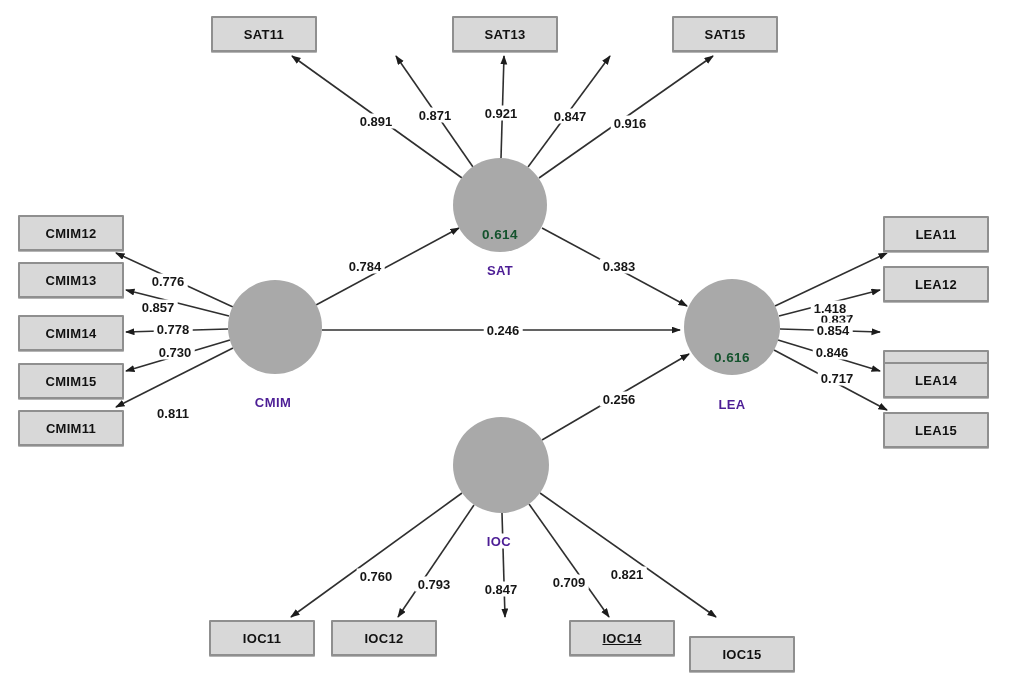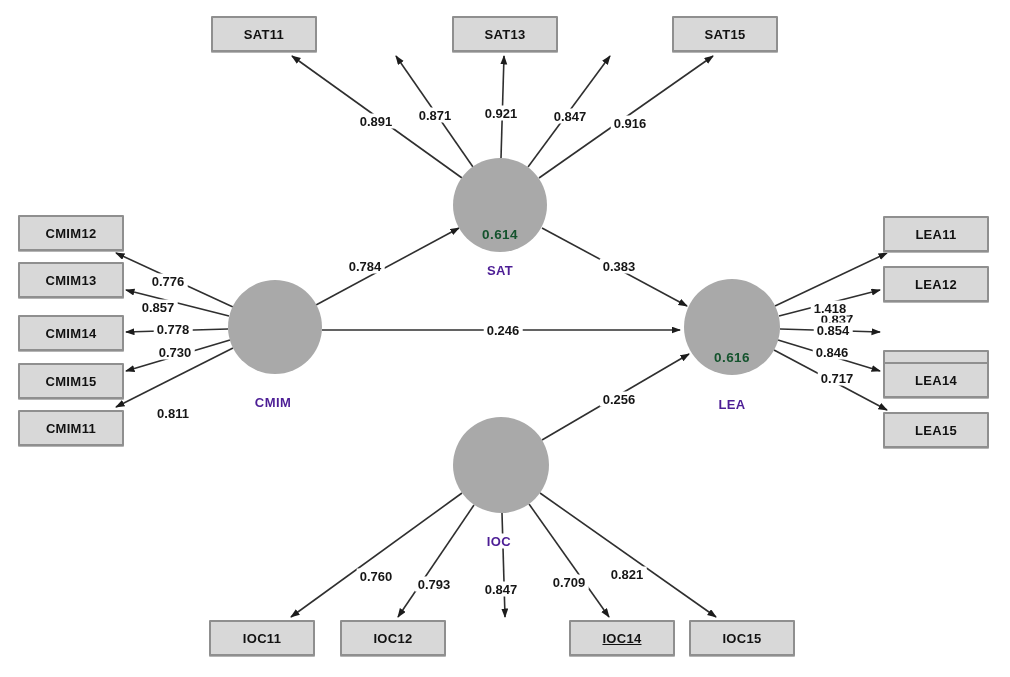--- a/index.html
+++ b/index.html
@@ -131,17 +131,17 @@
   <div class="box" style="left:18px; top:363px;">CMIM15</div>
   <div class="box" style="left:18px; top:410px;">CMIM11</div>
 
   <div class="box" style="left:883px; top:216px;">LEA11</div>
   <div class="box" style="left:883px; top:266px;text-align:right;">LEA12</div>
   <div class="box" style="left:883px; top:315px;margin-top:35px;">LEA13</div>
   <div class="box" style="left:883px; top:362px;">LEA14</div>
   <div class="box" style="left:883px; top:412px;">LEA15</div>
 
   <div class="box" style="left:209px; top:620px;">IOC11</div>
-  <div class="box" style="left:340px; top:620px;">IOC12</div>
+  <div class="box" style="left:331px; top:620px;">IOC12</div>
   <div class="box" style="left:569px; top:620px;text-decoration:underline;">IOC14</div>
-  <div class="box" style="left:689px; top:620px;text-align:right;">IOC15</div>
+  <div class="box" style="left:689px; top:636px;text-align:right;">IOC15</div>
 
 </div>
 
 </body></html>

